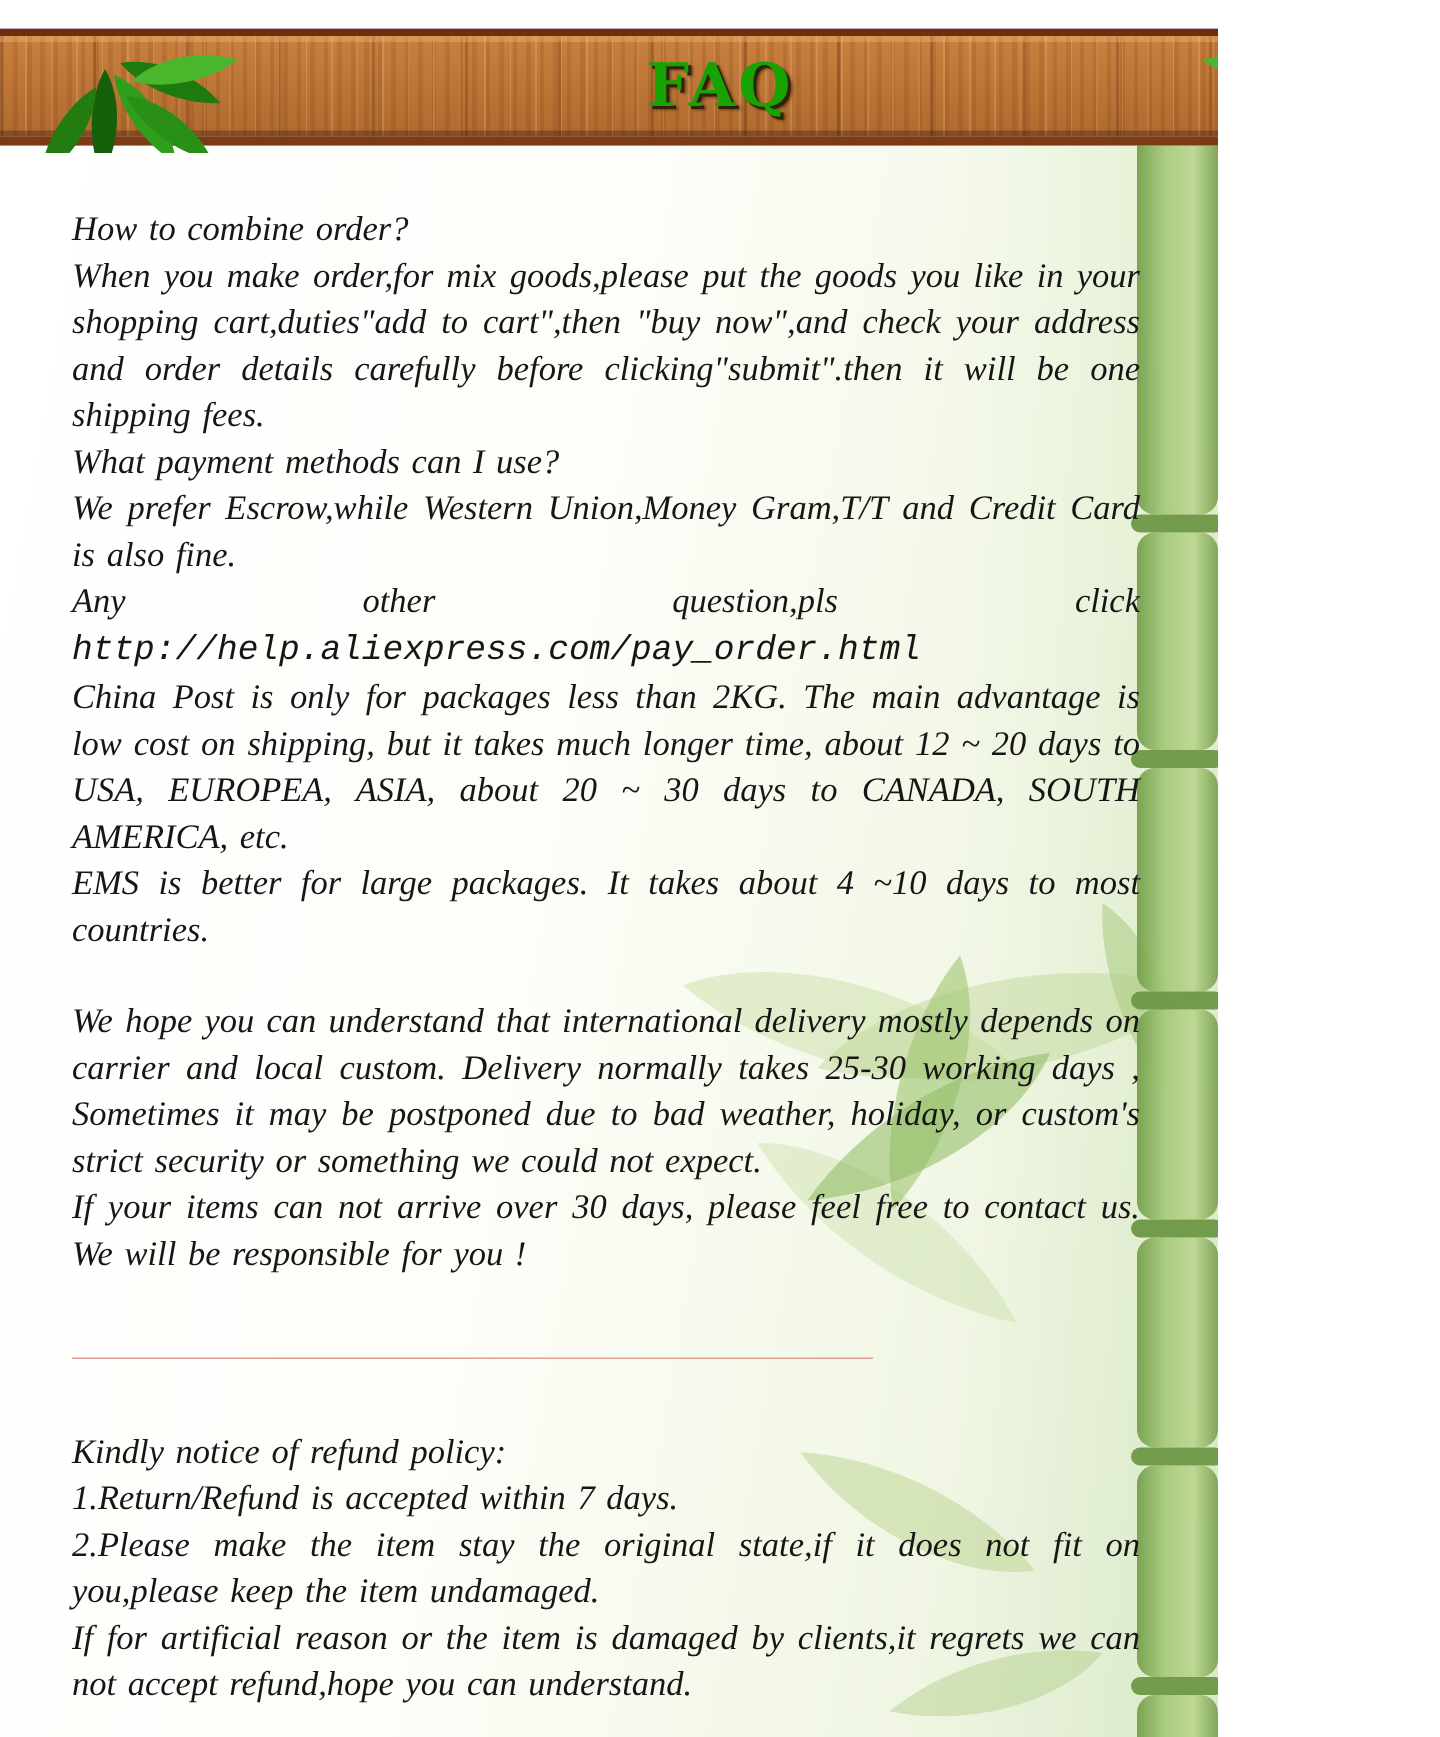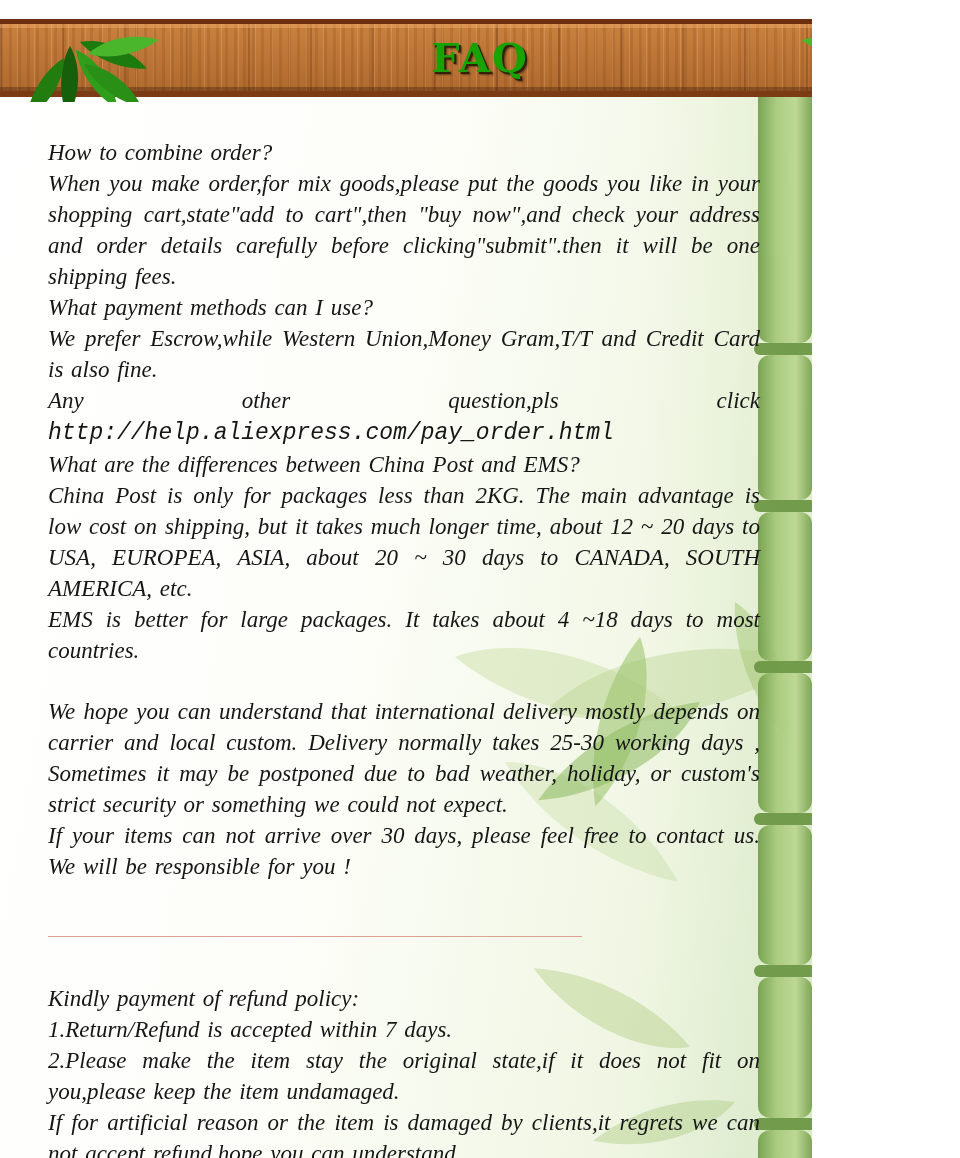--- a/index.html
+++ b/index.html
@@ -159,44 +159,43 @@
       <use href="#hleaf" transform="translate(70,30) rotate(-8)" fill="#49b62c"></use>
       <use href="#hleaf" transform="translate(66,40) rotate(40)" fill="#2a8f16"></use>
       <use href="#hleaf" transform="translate(46,34) rotate(125)" fill="#237c10"></use>
     </svg>
   </div>
 
   <div class="content">
 
     <div>
       <h3 class="q">How to combine order?</h3>
-      <p>When you make order,for mix goods,please put the goods you like in your shopping cart,state"add to cart",then "buy now",and check your address and order details carefully before clicking"submit".then it will be one shipping fees.</p>
+      <p>When you make order,for mix goods,please put the goods you like in your shopping cart,duties"add to cart",then "buy now",and check your address and order details carefully before clicking"submit".then it will be one shipping fees.</p>
     </div>
 
     <div>
       <h3 class="q">What payment methods can I use?</h3>
       <p>We prefer Escrow,while Western Union,Money Gram,T/T and Credit Card is also fine.</p>
       <p><span>Any other question,pls click </span><span class="url">http://help.aliexpress.com/pay_order.html</span></p>
     </div>
 
     <div>
-      <h3 class="q">What are the differences between China Post and EMS?</h3>
       <p>China Post is only for packages less than 2KG. The main advantage is low cost on shipping, but it takes much longer time, about 12 ~ 20 days to USA, EUROPEA, ASIA, about 20 ~ 30 days to CANADA, SOUTH AMERICA, etc.</p>
-      <p>EMS  is better for large packages. It takes about 4 ~18 days to most countries.</p>
+      <p>EMS  is better for large packages. It takes about 4 ~10 days to most countries.</p>
     </div>
 
     <div class="gap-top">
       <p>We hope you can understand that international delivery mostly depends on carrier and local custom. Delivery normally takes 25-30 working days , Sometimes it may be postponed due to bad weather, holiday, or custom's strict security or something we could not expect.</p>
       <p>If your items can not arrive over 30 days, please feel free to contact us. We will be responsible for you !</p>
     </div>
 
     <hr class="divider">
 
     <div>
-      <h3 class="q">Kindly payment of refund policy:</h3>
+      <h3 class="q">Kindly notice of refund policy:</h3>
       <p>1.Return/Refund is accepted within 7 days.</p>
       <p>2.Please make the item stay the original state,if it does not fit on you,please keep the item undamaged.</p>
       <p>If for artificial reason or the item is damaged by clients,it regrets we can not accept refund,hope you can understand.</p>
     </div>
 
     <div class="gap-top">
       <h3 class="q">Warmly tips of Clearance and tax:</h3>
     </div>
 
   </div>

